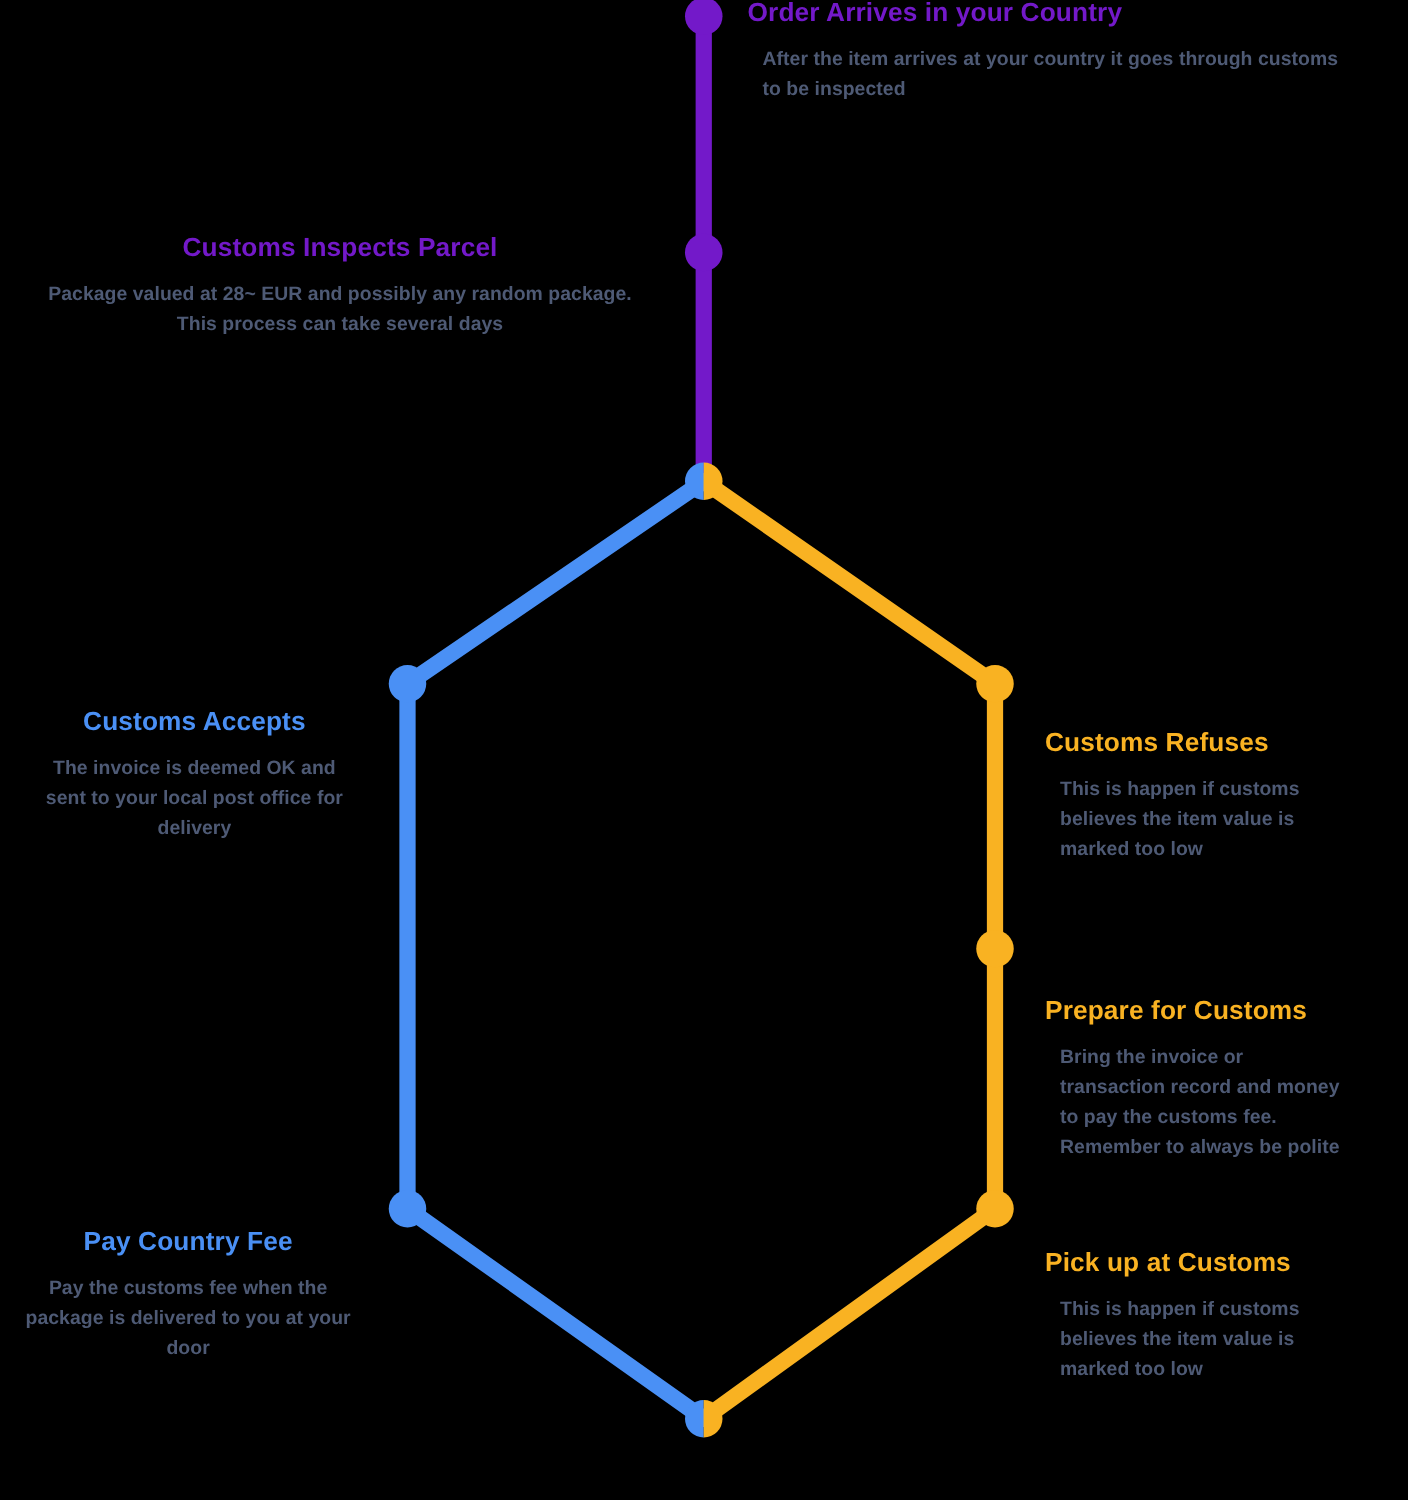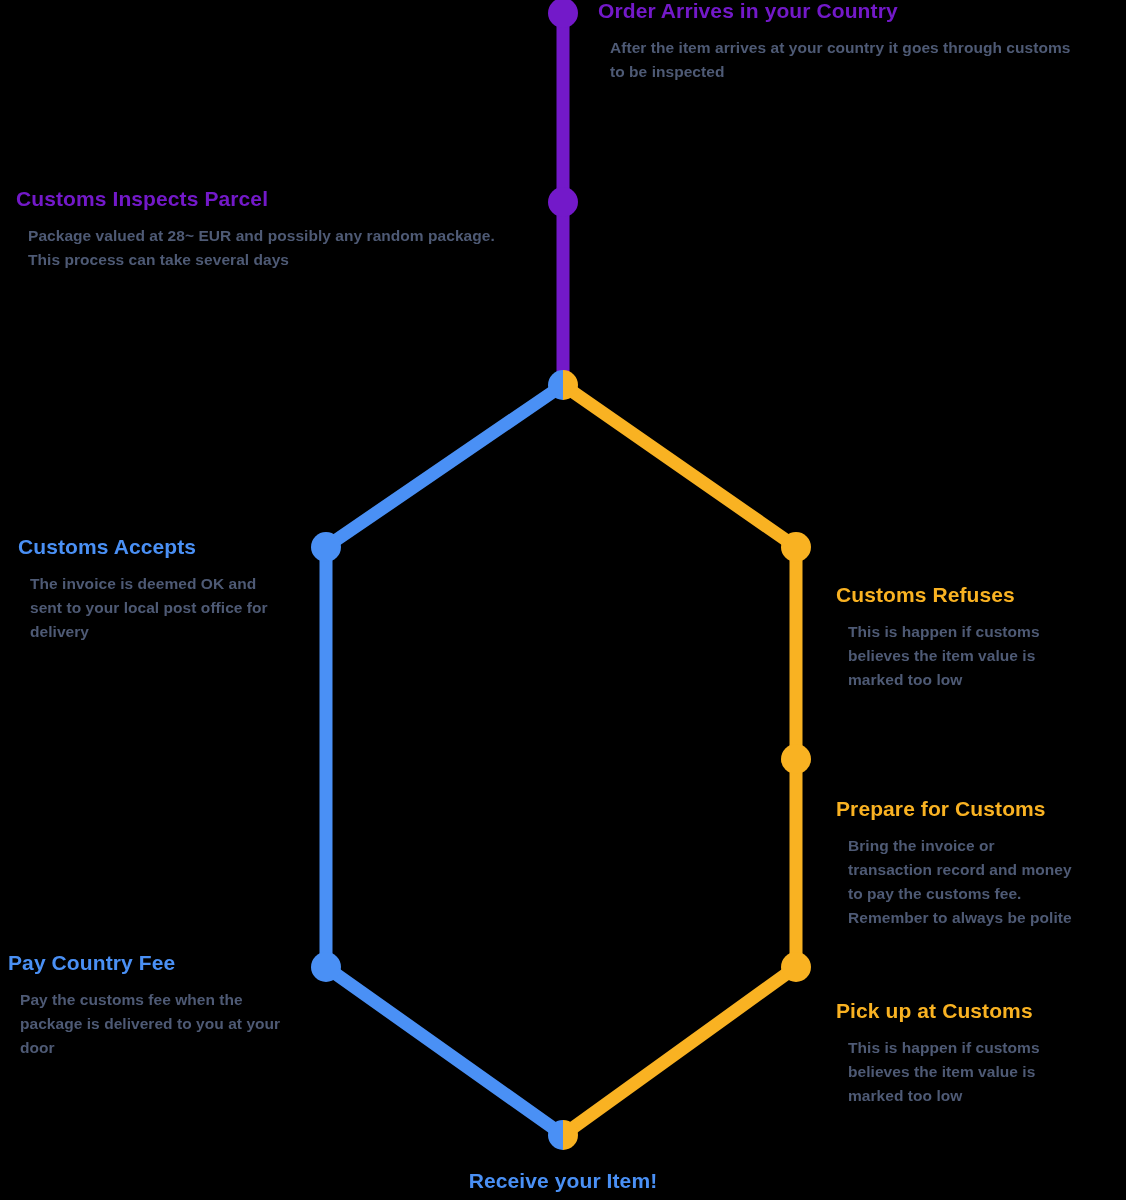--- a/index.html
+++ b/index.html
@@ -39,25 +39,25 @@
   }
   .step-desc {
     font-size: 15.5px;
     font-weight: bold;
     line-height: 1.55;
     margin: 12px;
     color: #4e5a75;
     letter-spacing: 0.05px;
   }
   .t-purple { color: #7319c9; }
-  .t-blue   { color: #4a90f5; }
+  .t-blue   { color: #4a90f5; margin-top: 31px; }
   .t-orange { color: #f9b222; margin-top: 48px; }
 
   .align-left  { text-align: left; }
-  .align-right { text-align: left; text-decoration: underline; }
+  .align-right { text-align: center; text-decoration: underline; }
   .align-center{ text-align: center; }
 
   
   #lbl-order     { left: 598px;  top: -2px;  width: 500px; }
   #lbl-inspect   { left: 16px;   top: 186px; width: 512px; }
   #lbl-accepts   { left: 18px;   top: 534px; width: 275px; }
   #lbl-refuses   { left: 836px;  top: 534px; width: 252px; }
   #lbl-prepare   { left: 836px;  top: 748px; width: 252px; }
   #lbl-pickup    { left: 836px;  top: 950px; width: 252px; }
   #lbl-payfee    { left: 8px;    top: 950px; width: 285px; }

